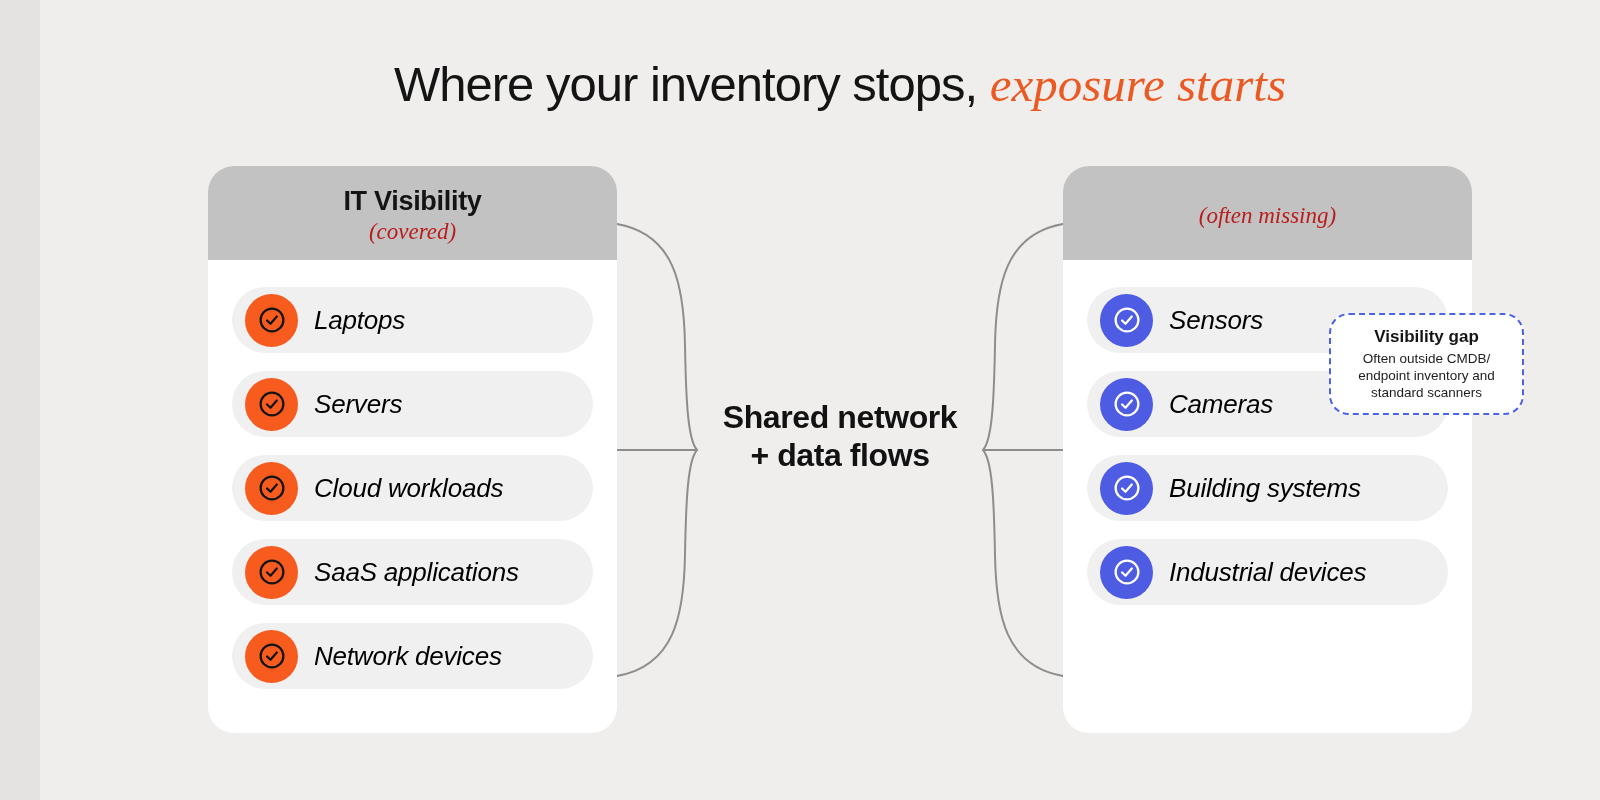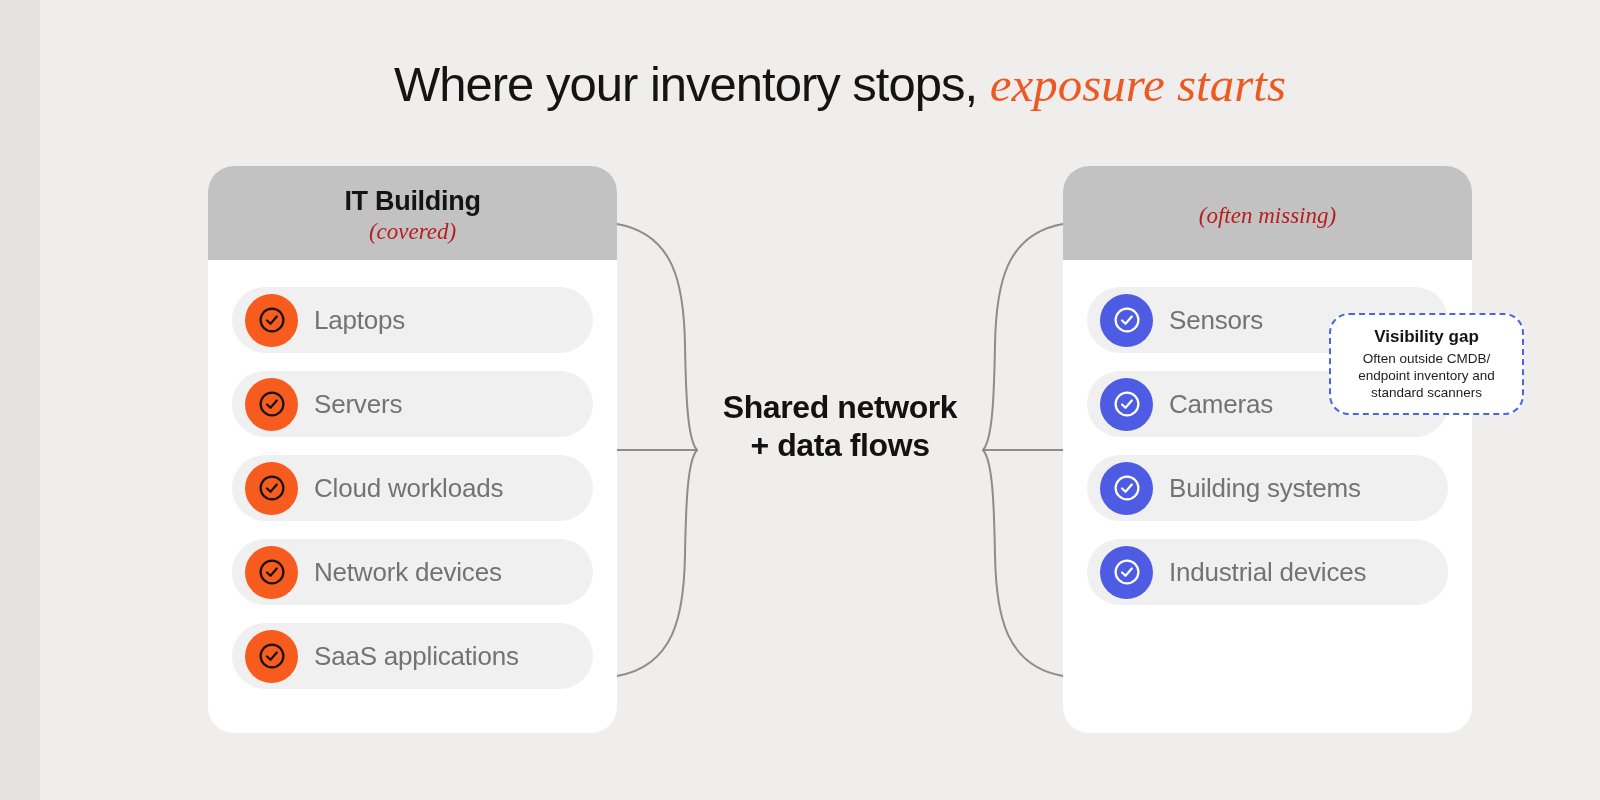--- a/index.html
+++ b/index.html
@@ -109,29 +109,30 @@
     display: flex;
     align-items: center;
     justify-content: center;
   }
   .check-badge.orange { background: #f75b1e; }
   .check-badge.blue   { background: #4d5ce2; }
   .check-badge svg { width: 36px; height: 36px; display: block; }
   .item-label {
     margin-left: 16px;
     font-size: 26px;
-    color: #737373;
+    color: #000000;
     letter-spacing: -0.2px;
+    font-style: italic;
   }
 
   
   .center-label {
     position: absolute;
     left: 660px;
-    top: 428px;
+    top: 438px;
     width: 280px;
     transform: translateY(-52%);
     text-align: center;
     font-size: 32px;
     font-weight: 700;
     color: #121212;
     line-height: 1.2;
     letter-spacing: -0.4px;
   }
 
@@ -176,21 +177,21 @@
     <path d="M 577 224 C 634 234 644 284 645 345 C 646 402 648 440 657 450"></path>
     <path d="M 577 450 L 657 450"></path>
     <path d="M 577 676 C 634 666 644 616 645 555 C 646 498 648 460 657 450"></path>
     <path d="M 1023 224 C 966 234 956 284 955 345 C 954 402 952 440 943 450"></path>
     <path d="M 1023 450 L 943 450"></path>
     <path d="M 1023 676 C 966 666 956 616 955 555 C 954 498 952 460 943 450"></path>
   </svg>
 
   <section class="panel left">
     <header class="panel-header">
-      <div class="panel-title">IT Building</div>
+      <div class="panel-title">IT Visibility</div>
       <div class="panel-subtitle">(covered)</div>
     </header>
     <ul class="item-list">
       <li class="item">
         <span class="check-badge orange">
           <svg viewBox="0 0 24 24">
               <circle cx="12" cy="12" r="7.6" fill="none" stroke="#141414" stroke-width="1.5"></circle>
               <path d="M8.7 12.3 L11 14.5 L15.2 9.7" fill="none" stroke="#141414" stroke-width="1.5" stroke-linecap="round" stroke-linejoin="round"></path>
             </svg>
         </span>
@@ -214,30 +215,30 @@
         </span>
         <span class="item-label">Cloud workloads</span>
       </li>
       <li class="item">
         <span class="check-badge orange">
           <svg viewBox="0 0 24 24">
               <circle cx="12" cy="12" r="7.6" fill="none" stroke="#141414" stroke-width="1.5"></circle>
               <path d="M8.7 12.3 L11 14.5 L15.2 9.7" fill="none" stroke="#141414" stroke-width="1.5" stroke-linecap="round" stroke-linejoin="round"></path>
             </svg>
         </span>
+        <span class="item-label">SaaS applications</span>
+      </li>
+      <li class="item">
+        <span class="check-badge orange">
+          <svg viewBox="0 0 24 24">
+              <circle cx="12" cy="12" r="7.6" fill="none" stroke="#141414" stroke-width="1.5"></circle>
+              <path d="M8.7 12.3 L11 14.5 L15.2 9.7" fill="none" stroke="#141414" stroke-width="1.5" stroke-linecap="round" stroke-linejoin="round"></path>
+            </svg>
+        </span>
         <span class="item-label">Network devices</span>
-      </li>
-      <li class="item">
-        <span class="check-badge orange">
-          <svg viewBox="0 0 24 24">
-              <circle cx="12" cy="12" r="7.6" fill="none" stroke="#141414" stroke-width="1.5"></circle>
-              <path d="M8.7 12.3 L11 14.5 L15.2 9.7" fill="none" stroke="#141414" stroke-width="1.5" stroke-linecap="round" stroke-linejoin="round"></path>
-            </svg>
-        </span>
-        <span class="item-label">SaaS applications</span>
       </li>
     </ul>
   </section>
 
   <div class="center-label">
     <div>Shared network</div>
     <div>+ data flows</div>
   </div>
 
   <section class="panel right">

